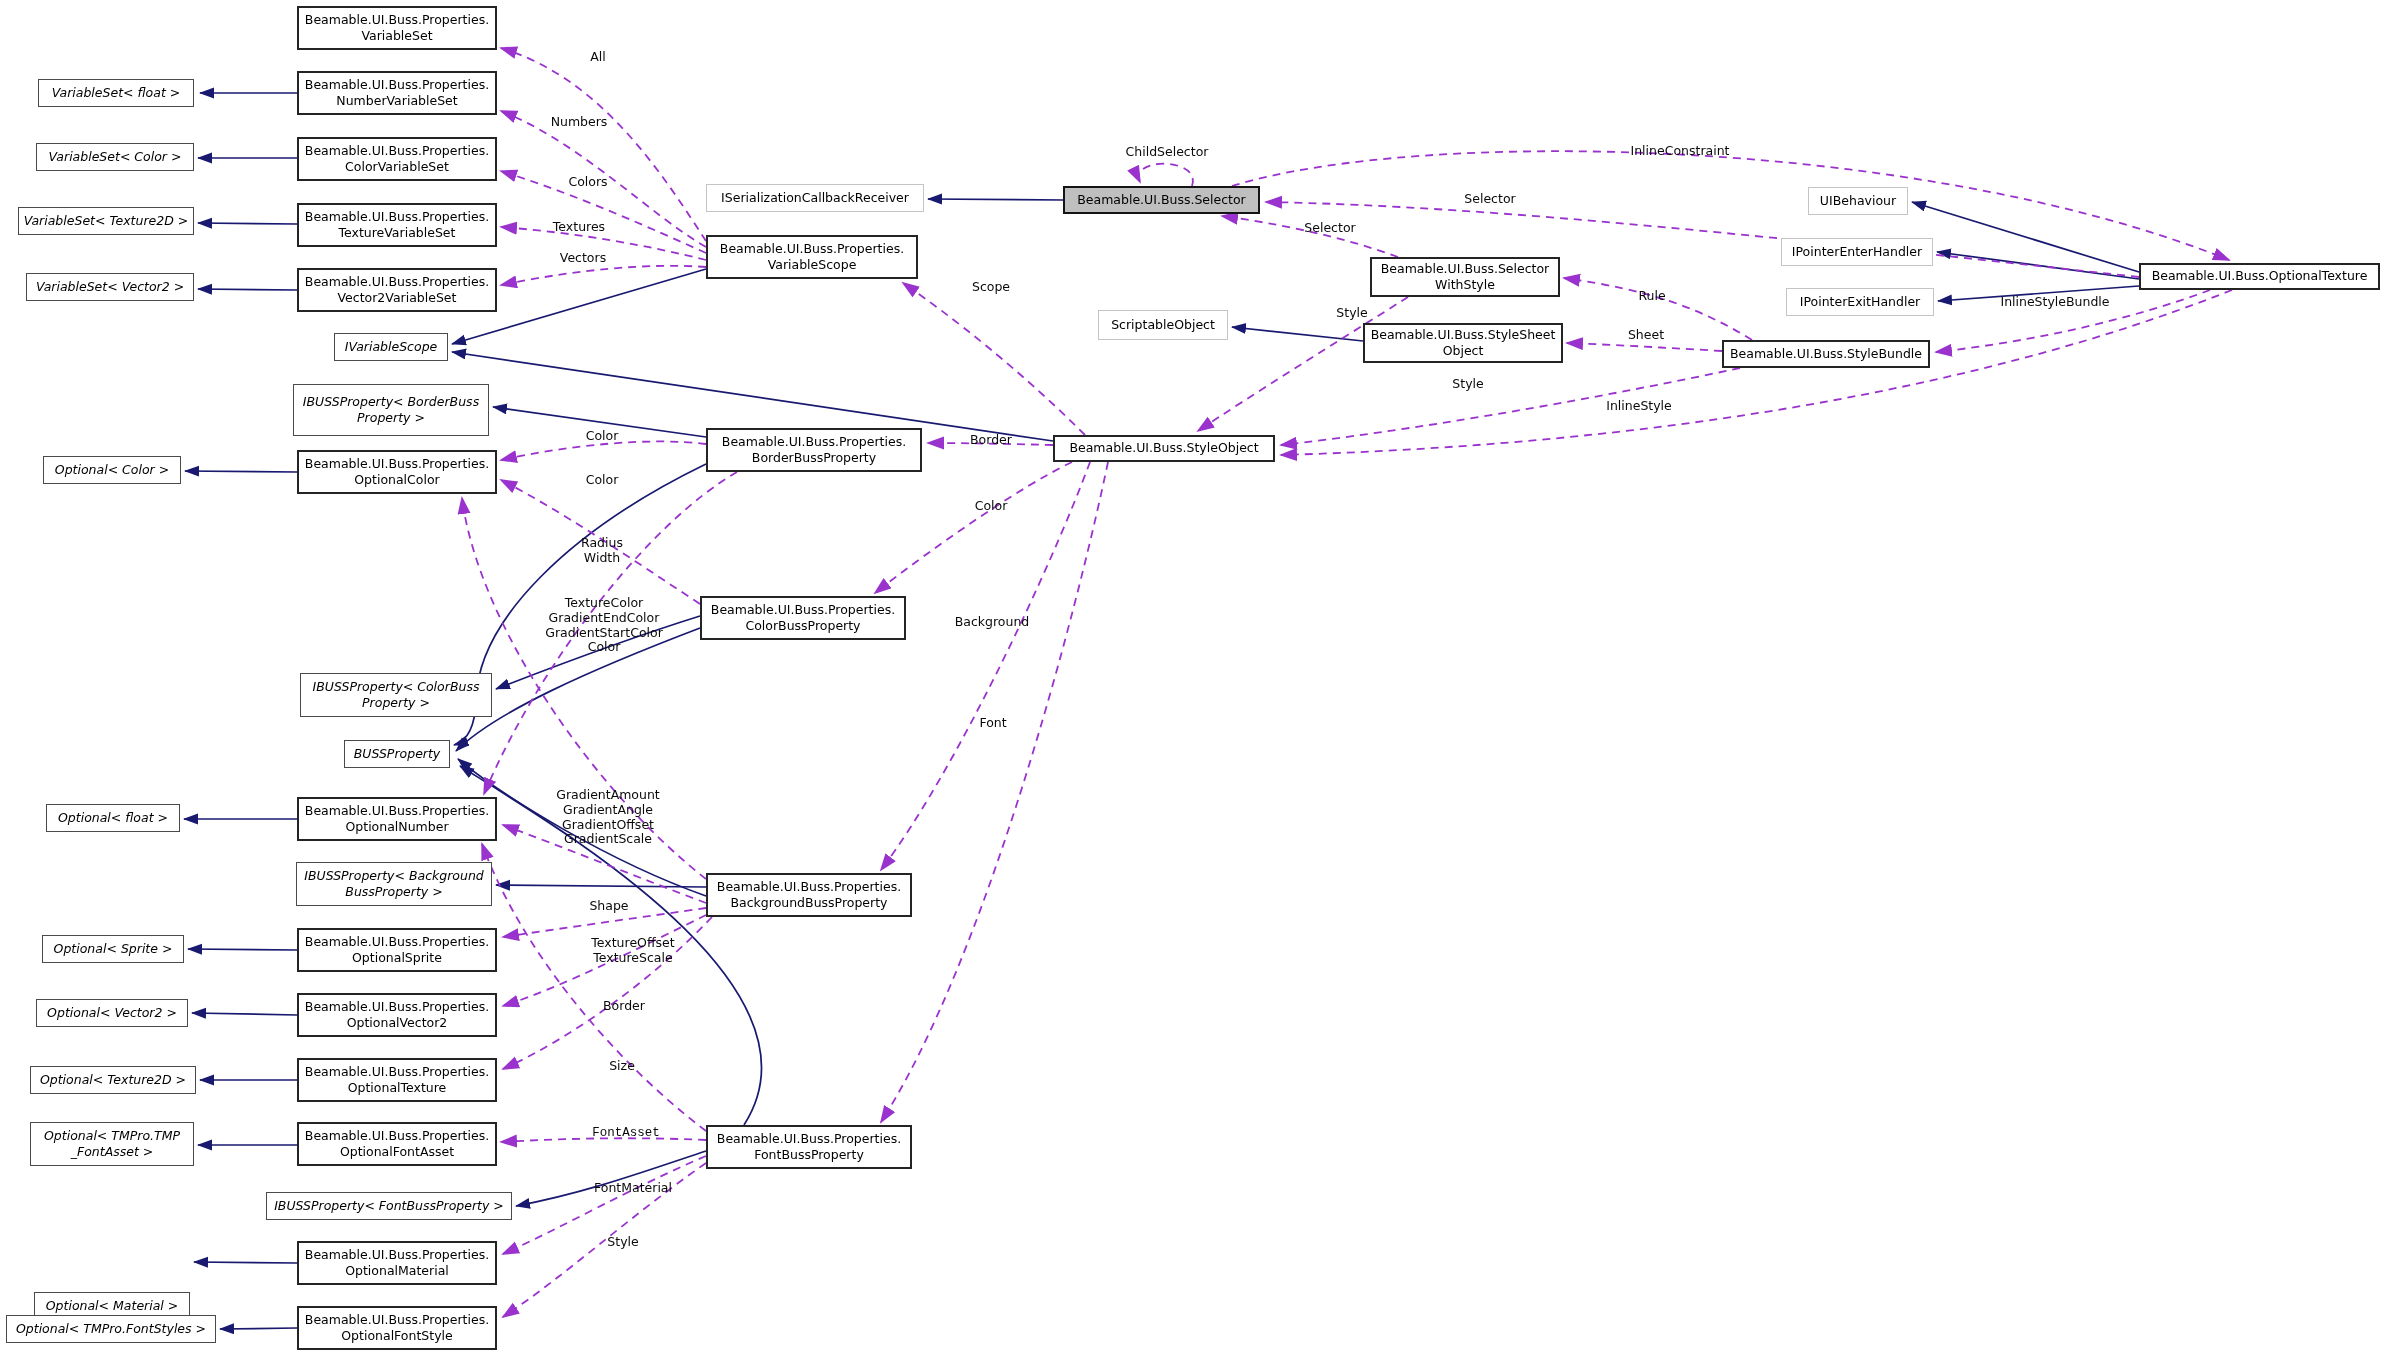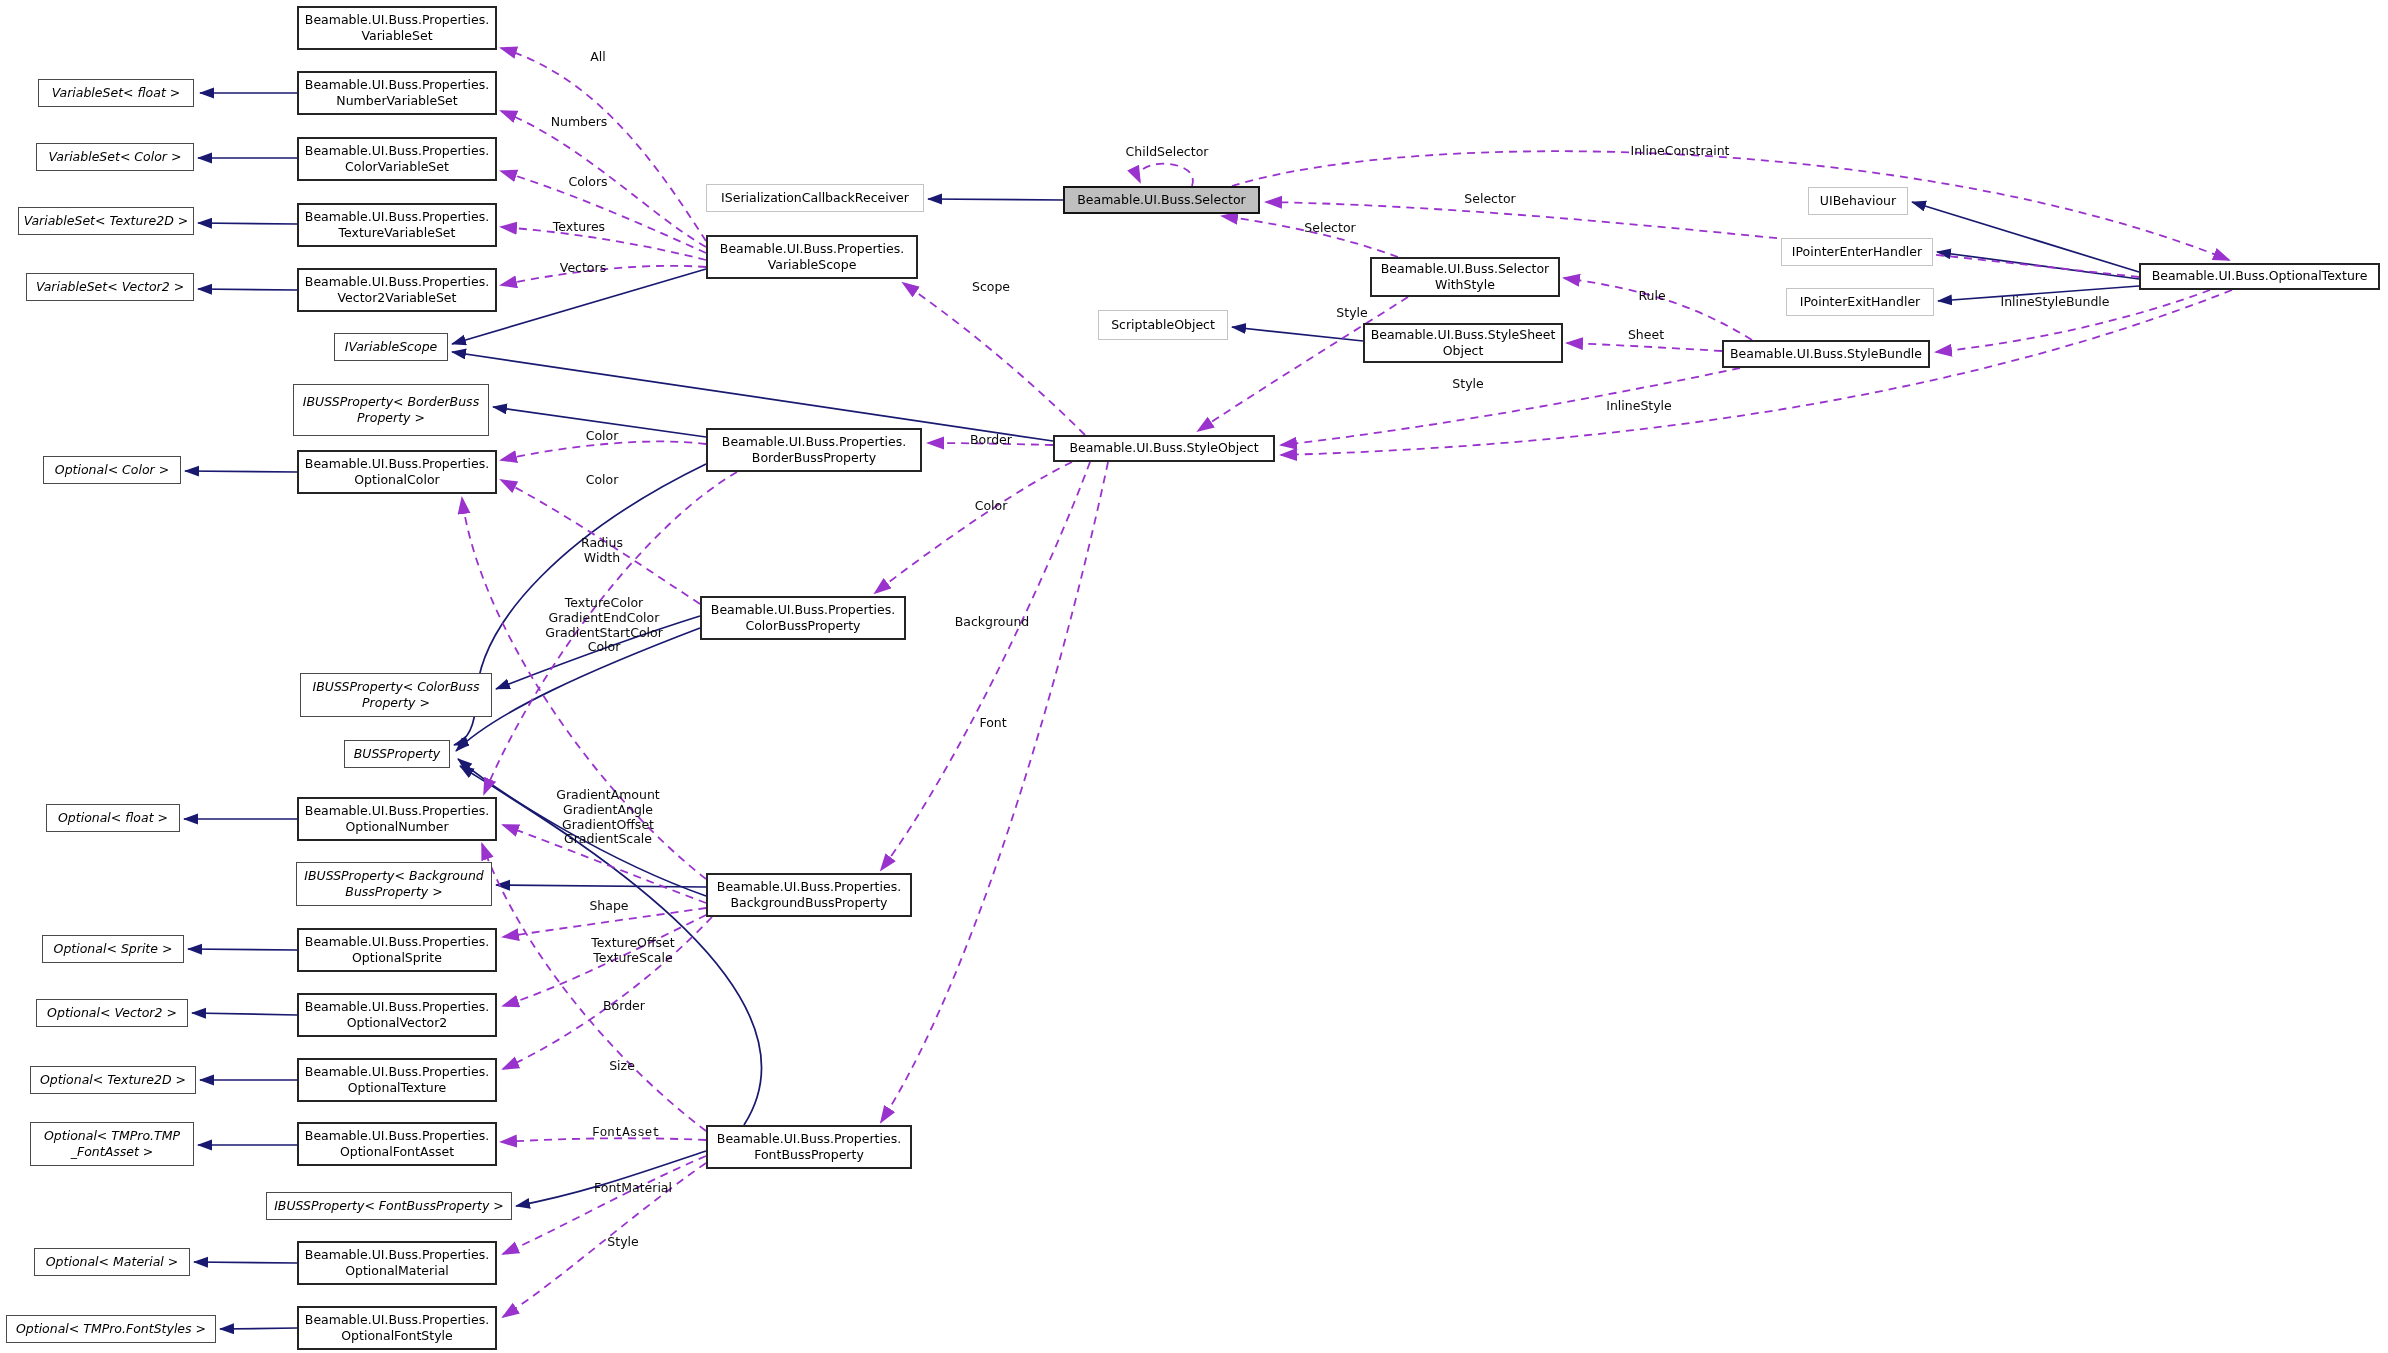--- a/index.html
+++ b/index.html
@@ -130,21 +130,21 @@
     <div class="node" style="left: 297px; top: 993px; width: 200px; height: 44px;">Beamable.UI.Buss.Properties.
 OptionalVector2</div>
     <div class="node thin" style="left: 30px; top: 1066px; width: 166px; height: 28px;">Optional&lt; Texture2D &gt;</div>
     <div class="node" style="left: 297px; top: 1058px; width: 200px; height: 44px;">Beamable.UI.Buss.Properties.
 OptionalTexture</div>
     <div class="node thin" style="left: 30px; top: 1122px; width: 164px; height: 44px;">Optional&lt; TMPro.TMP
 _FontAsset &gt;</div>
     <div class="node" style="left: 297px; top: 1122px; width: 200px; height: 44px;">Beamable.UI.Buss.Properties.
 OptionalFontAsset</div>
     <div class="node thin" style="left: 266px; top: 1192px; width: 246px; height: 28px;">IBUSSProperty&lt; FontBussProperty &gt;</div>
-    <div class="node thin" style="left: 34px; top: 1248px; width: 156px; height: 28px;">Optional&lt; Material &gt;</div>
+    <div class="node thin" style="left: 34px; top: 1292px; width: 156px; height: 28px;">Optional&lt; Material &gt;</div>
     <div class="node" style="left: 297px; top: 1241px; width: 200px; height: 44px;">Beamable.UI.Buss.Properties.
 OptionalMaterial</div>
     <div class="node thin" style="left: 6px; top: 1315px; width: 210px; height: 28px;">Optional&lt; TMPro.FontStyles &gt;</div>
     <div class="node" style="left: 297px; top: 1306px; width: 200px; height: 44px;">Beamable.UI.Buss.Properties.
 OptionalFontStyle</div>
     <div class="node external" style="left: 706px; top: 184px; width: 218px; height: 28px;">ISerializationCallbackReceiver</div>
     <div class="node" style="left: 706px; top: 235px; width: 212px; height: 44px;">Beamable.UI.Buss.Properties.
 VariableScope</div>
     <div class="node" style="left: 706px; top: 428px; width: 216px; height: 44px;">Beamable.UI.Buss.Properties.
 BorderBussProperty</div>
@@ -163,21 +163,21 @@
 Object</div>
     <div class="node" style="left: 1722px; top: 340px; width: 208px; height: 28px;">Beamable.UI.Buss.StyleBundle</div>
     <div class="node external" style="left: 1808px; top: 187px; width: 100px; height: 28px;">UIBehaviour</div>
     <div class="node external" style="left: 1781px; top: 238px; width: 152px; height: 28px;">IPointerEnterHandler</div>
     <div class="node external" style="left: 1786px; top: 288px; width: 148px; height: 28px;">IPointerExitHandler</div>
     <div class="node" style="left: 2139px; top: 263px; width: 241px; height: 27px;">Beamable.UI.Buss.OptionalTexture</div>
     <div class="elabel" style="left: 598px; top: 57px;">All</div>
     <div class="elabel" style="left: 579px; top: 122px;">Numbers</div>
     <div class="elabel" style="left: 588px; top: 182px;">Colors</div>
     <div class="elabel" style="left: 579px; top: 227px;">Textures</div>
-    <div class="elabel" style="left: 583px; top: 268px;">Vectors</div>
+    <div class="elabel" style="left: 583px; top: 258px;">Vectors</div>
     <div class="elabel" style="left: 991px; top: 287px;">Scope</div>
     <div class="elabel" style="left: 1167px; top: 152px;">ChildSelector</div>
     <div class="elabel" style="left: 1330px; top: 228px;">Selector</div>
     <div class="elabel" style="left: 1490px; top: 199px;">Selector</div>
     <div class="elabel" style="left: 1680px; top: 151px;">InlineConstraint</div>
     <div class="elabel" style="left: 1652px; top: 296px;">Rule</div>
     <div class="elabel" style="left: 1646px; top: 335px;">Sheet</div>
     <div class="elabel" style="left: 1468px; top: 384px;">Style</div>
     <div class="elabel" style="left: 2055px; top: 302px;">InlineStyleBundle</div>
     <div class="elabel" style="left: 1639px; top: 406px;">InlineStyle</div>

